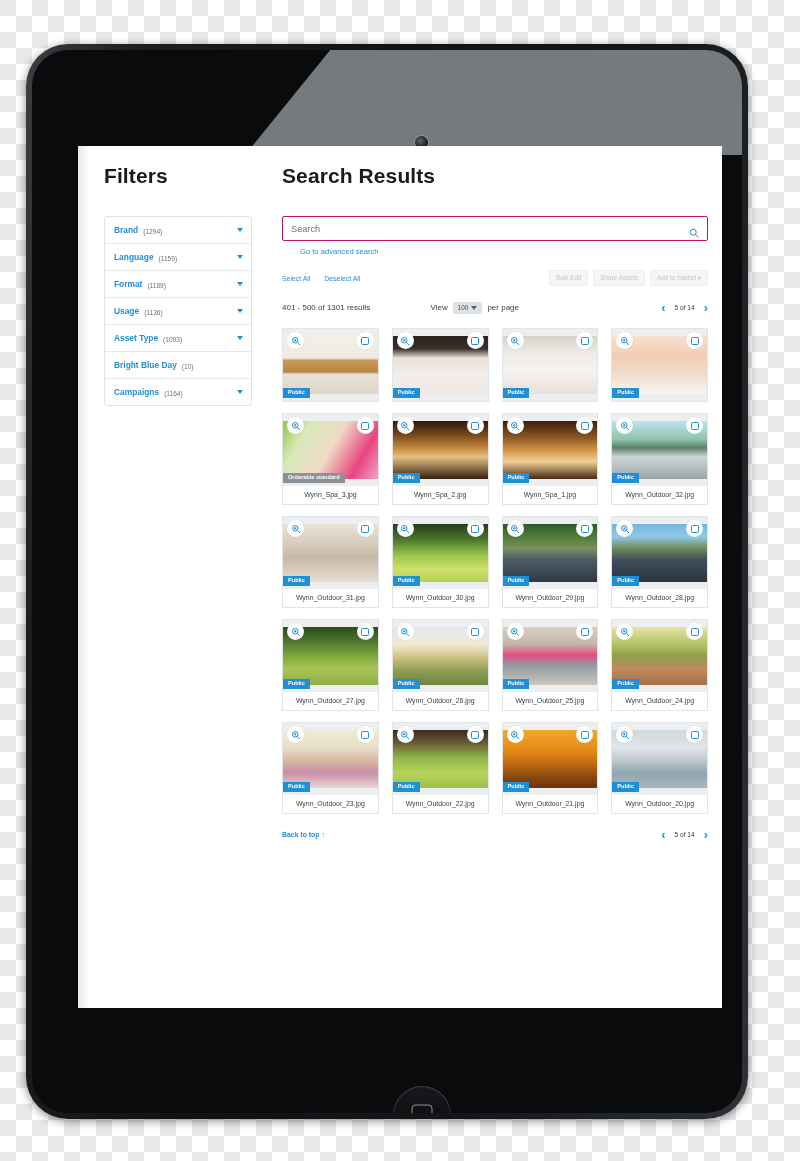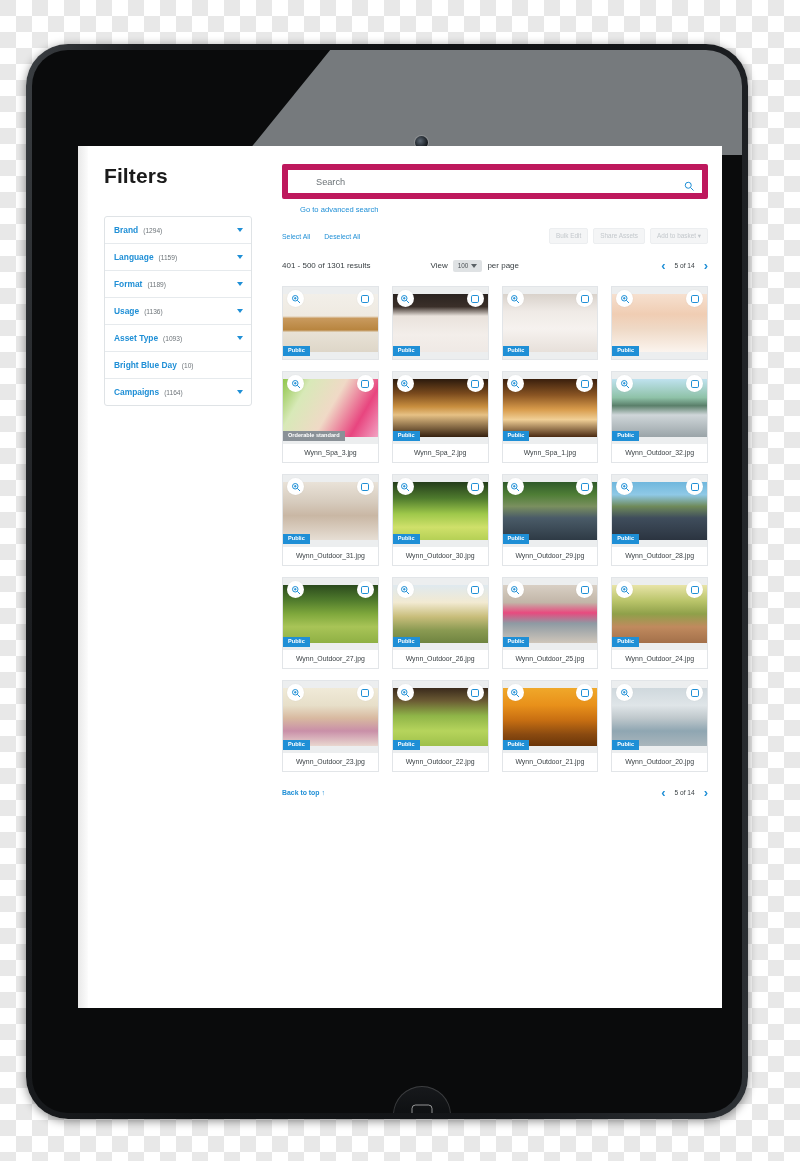--- a/index.html
+++ b/index.html
@@ -72,32 +72,32 @@
   
   .filter-panel{
     border:1px solid #dfe3e6;border-radius:3px;background:#fff;overflow:hidden;
   }
   .filter-row{
     display:flex;align-items:center;justify-content:space-between;
     padding:6px 8px 6px 9px;border-bottom:1px solid #e6eaed;min-height:14px;
     cursor:pointer;
   }
   .filter-row:last-child{border-bottom:none;}
-  .filter-left{display:flex;align-items:center;gap:5px;}
+  .filter-left{display:flex;align-items:flex-end;gap:5px;}
   .filter-label{font-size:8.4px;font-weight:700;color:#1f8fd6;}
   .filter-count{font-size:6.6px;color:#6d7479;}
   .caret{
     width:0;height:0;border-left:3.4px solid transparent;border-right:3.4px solid transparent;
     border-top:4px solid #1f8fd6;
   }
 
   
   .search-box{
-    position:relative;border:6px solid #be185d;border-radius:2px;height:23px;background:#fff;
-    display:flex;padding-left:20px;
+    position:relative;border:1px solid #be185d;border-radius:2px;height:23px;background:#fff;
+    display:flex;
   }
   .search-input{
     border:none;outline:none;flex:1;font-size:9.2px;color:#5d6468;padding:0 26px 0 8px;
     font-family:"Liberation Sans", sans-serif;background:transparent;
   }
   .search-input::placeholder{color:#6b7276;}
   .search-icon{
     position:absolute;right:8px;top:50%;transform:translateY(-50%);
     width:10px;height:10px;color:#1f8fd6;
   }
@@ -222,20 +222,21 @@
                   <span class="filter-left">
                     <span class="filter-label">Campaigns</span>
                     <span class="filter-count">(1164)</span>
                   </span>
                   <span class="caret"></span>
                 </div>
               </div>
           </aside>
 
           <section class="content">
+            <h1 class="page-title">Search Results</h1>
 
             <div class="search-box">
               <input class="search-input" type="text" value="" placeholder="Search" style="">
               <span class="search-icon">
                 <svg viewBox="0 0 20 20" fill="none" stroke="#1f8fd6" stroke-width="2">
                   <circle cx="8.5" cy="8.5" r="6"></circle>
                     <line x1="13" y1="13" x2="19" y2="19"></line>
                 </svg>
               </span>
             </div>

